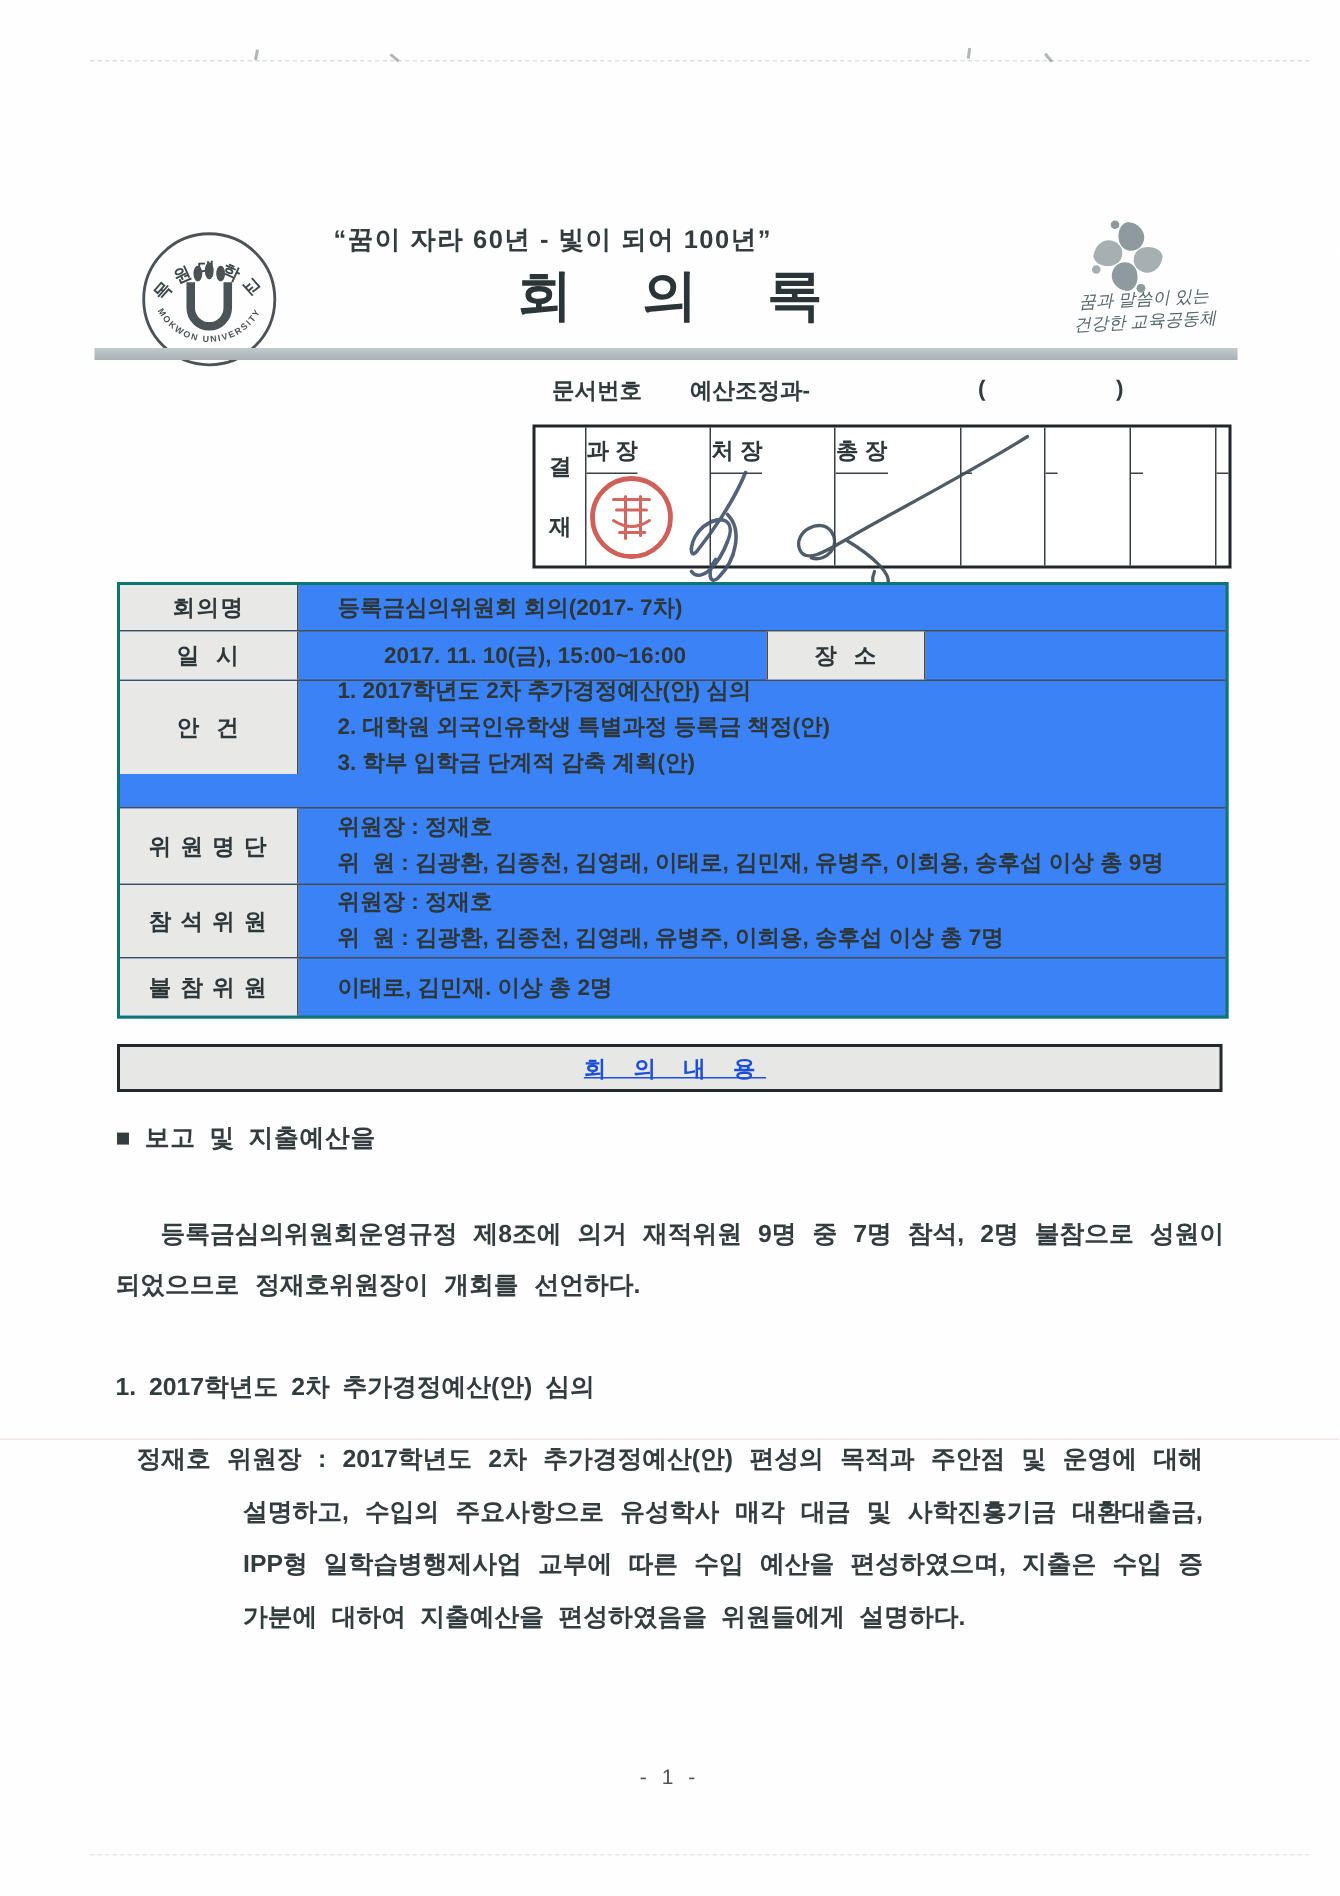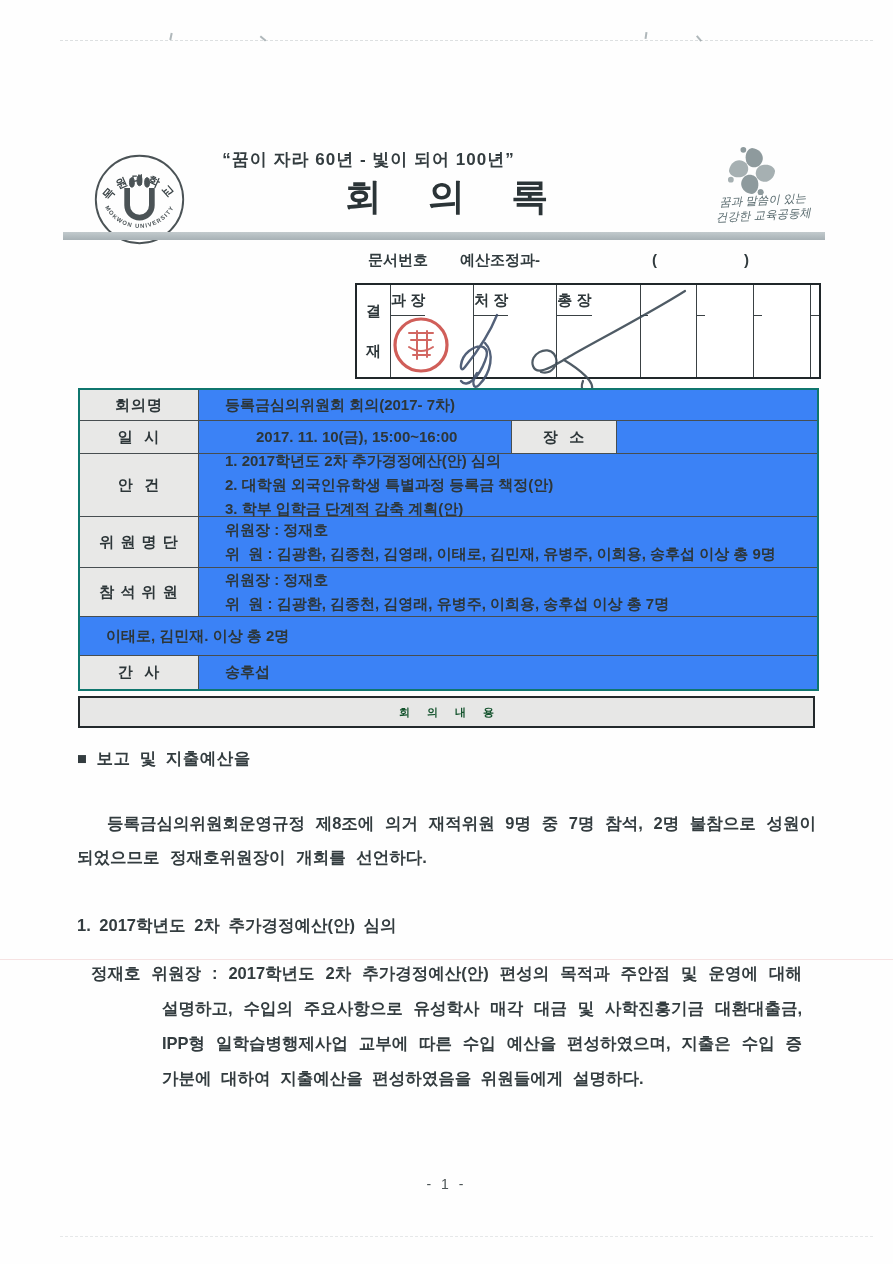--- a/index.html
+++ b/index.html
@@ -40,21 +40,21 @@
   .mrow{display:flex;}
   .mrow + .mrow{border-top:1.6px solid #474e51;}
   .mlbl{width:118px;min-width:118px;background:#e8e8e7;border-right:1.6px solid #474e51;display:flex;align-items:center;justify-content:center;white-space:pre;letter-spacing:1px;}
   .mval{flex:1;display:flex;align-items:center;padding-left:26px;white-space:pre;}
   .mval2{width:263px;}
   .mlbl2{width:104px;min-width:104px;border-left:1.6px solid #474e51;}
   .mlines{flex:1;display:flex;flex-direction:column;justify-content:center;padding-left:26px;}
   .mlines div{line-height:24px;white-space:pre;}
 
   
-  .secbar{position:absolute;left:78px;top:696px;width:733px;height:28px;border:2.5px solid #23292c;background:#e7e7e6;display:flex;align-items:center;justify-content:center;font-size:11px;font-weight:bold;letter-spacing:7px;text-indent:7px;color:#14532d;}
+  .secbar{position:absolute;left:78px;top:696px;width:733px;height:28px;border:2.5px solid #23292c;background:#e7e7e6;display:flex;align-items:center;justify-content:center;font-size:15px;font-weight:bold;letter-spacing:7px;text-indent:7px;color:#1d4ed8;text-decoration:underline;}
 
   
   .bodytext{position:absolute;left:77px;top:748px;width:739px;font-size:16.5px;font-weight:bold;color:#333c3f;}
   .body-heading{margin:0 0 36px 0;letter-spacing:.5px;word-spacing:4px;}
   .para1{margin:0 0 20px 0;text-indent:30px;text-align:justify;line-height:34px;word-spacing:6px;}
   .item-title{margin:34px 0 0 0;line-height:34px;word-spacing:4px;}
   .item-para{margin:14px;padding-left:71px;text-indent:-71px;text-align:justify;line-height:35px;word-spacing:5px;}
 
   .footer{position:absolute;left:0;width:893px;top:1176px;text-align:center;font-size:14px;color:#4c5456;letter-spacing:3px;}
 </style>
@@ -190,40 +190,37 @@
       <div class="mlbl mlbl2">장  소</div>
     </div>
     <div class="mrow" style="height:62px;">
       <div class="mlbl">안  건</div>
       <div class="mlines">
         <div>1. 2017학년도 2차 추가경정예산(안) 심의</div>
         <div>2. 대학원 외국인유학생 특별과정 등록금 책정(안)</div>
         <div>3. 학부 입학금 단계적 감축 계획(안)</div>
       </div>
     </div>
-    <div class="mrow" style="height:50px;">
+    <div class="mrow" style="height:50px;margin-top:22px;">
       <div class="mlbl">위 원 명 단</div>
       <div class="mlines">
         <div>위원장 : 정재호</div>
         <div>위  원 : 김광환, 김종천, 김영래, 이태로, 김민재, 유병주, 이희용, 송후섭 이상 총 9명</div>
       </div>
     </div>
     <div class="mrow" style="height:48px;">
       <div class="mlbl">참 석 위 원</div>
       <div class="mlines">
         <div>위원장 : 정재호</div>
         <div>위  원 : 김광환, 김종천, 김영래, 유병주, 이희용, 송후섭 이상 총 7명</div>
       </div>
     </div>
     <div class="mrow" style="height:38px;">
+      <div class="mlbl">불 참 위 원</div>
       <div class="mval">이태로, 김민재. 이상 총 2명</div>
-    </div>
-    <div class="mrow" style="height:33px;">
-      <div class="mlbl">간  사</div>
-      <div class="mval">송후섭</div>
     </div>
   </div>
 
   <div class="secbar">회 의 내 용</div>
 
   <div class="bodytext">
     <p class="body-heading">■ 보고 및 지출예산을</p>
     <p class="para1">등록금심의위원회운영규정 제8조에 의거 재적위원 9명 중 7명 참석, 2명 불참으로 성원이 되었으므로 정재호위원장이 개회를 선언하다.</p>
     <p class="item-title">1. 2017학년도 2차 추가경정예산(안) 심의</p>
     <p class="item-para"><span>정재호 위원장 : </span><span>2017학년도 2차 추가경정예산(안) 편성의 목적과 주안점 및 운영에 대해 설명하고, 수입의 주요사항으로 유성학사 매각 대금  및 사학진흥기금 대환대출금, IPP형 일학습병행제사업 교부에 따른 수입 예산을 편성하였으며, 지출은 수입 증가분에 대하여 지출예산을 편성하였음을 위원들에게 설명하다.</span></p>

